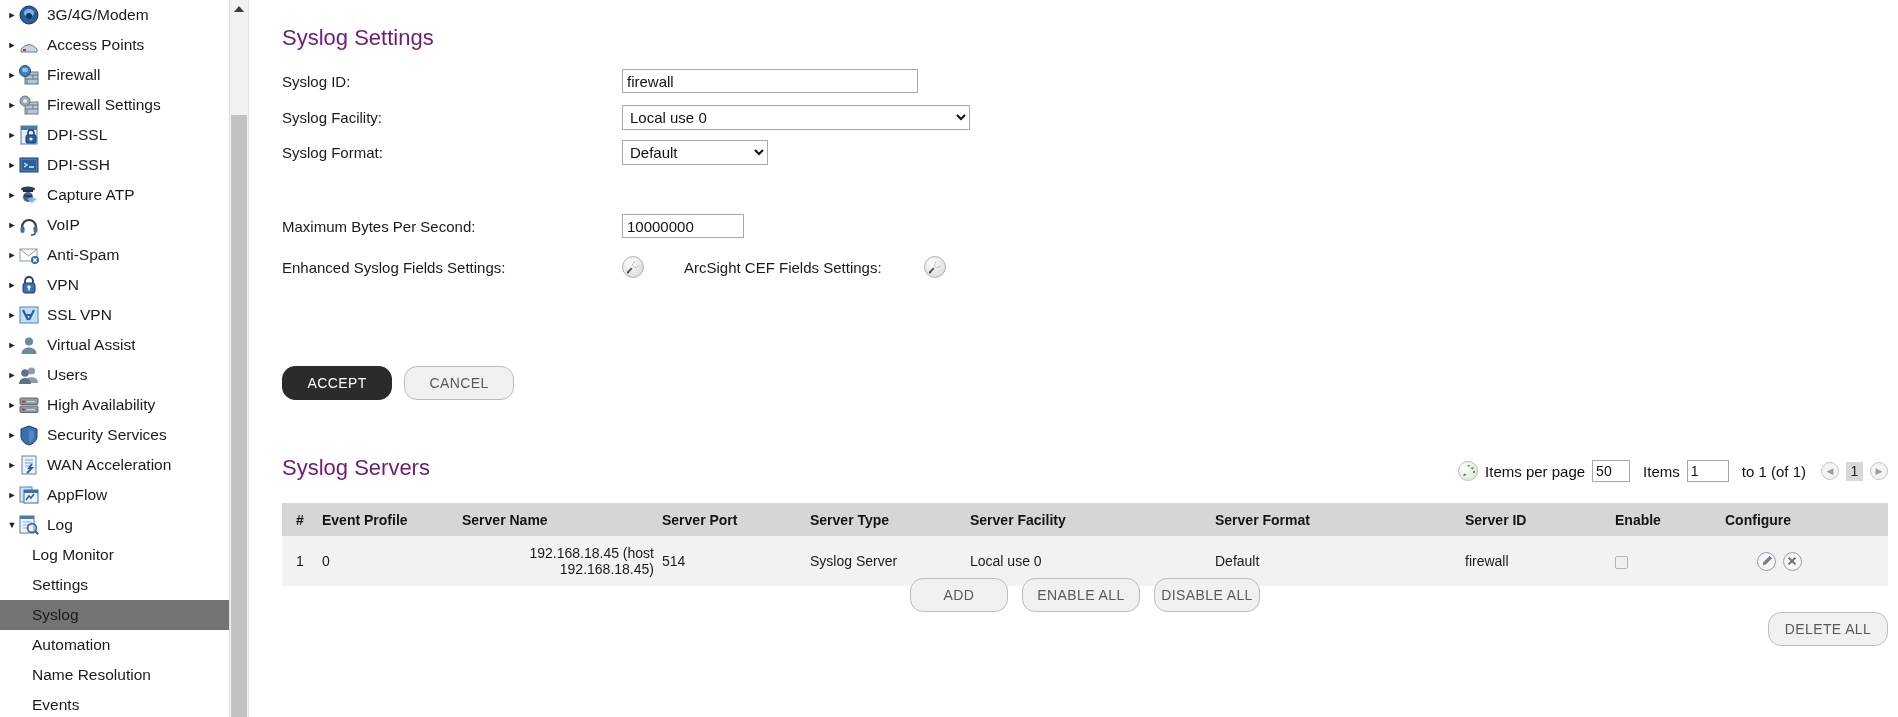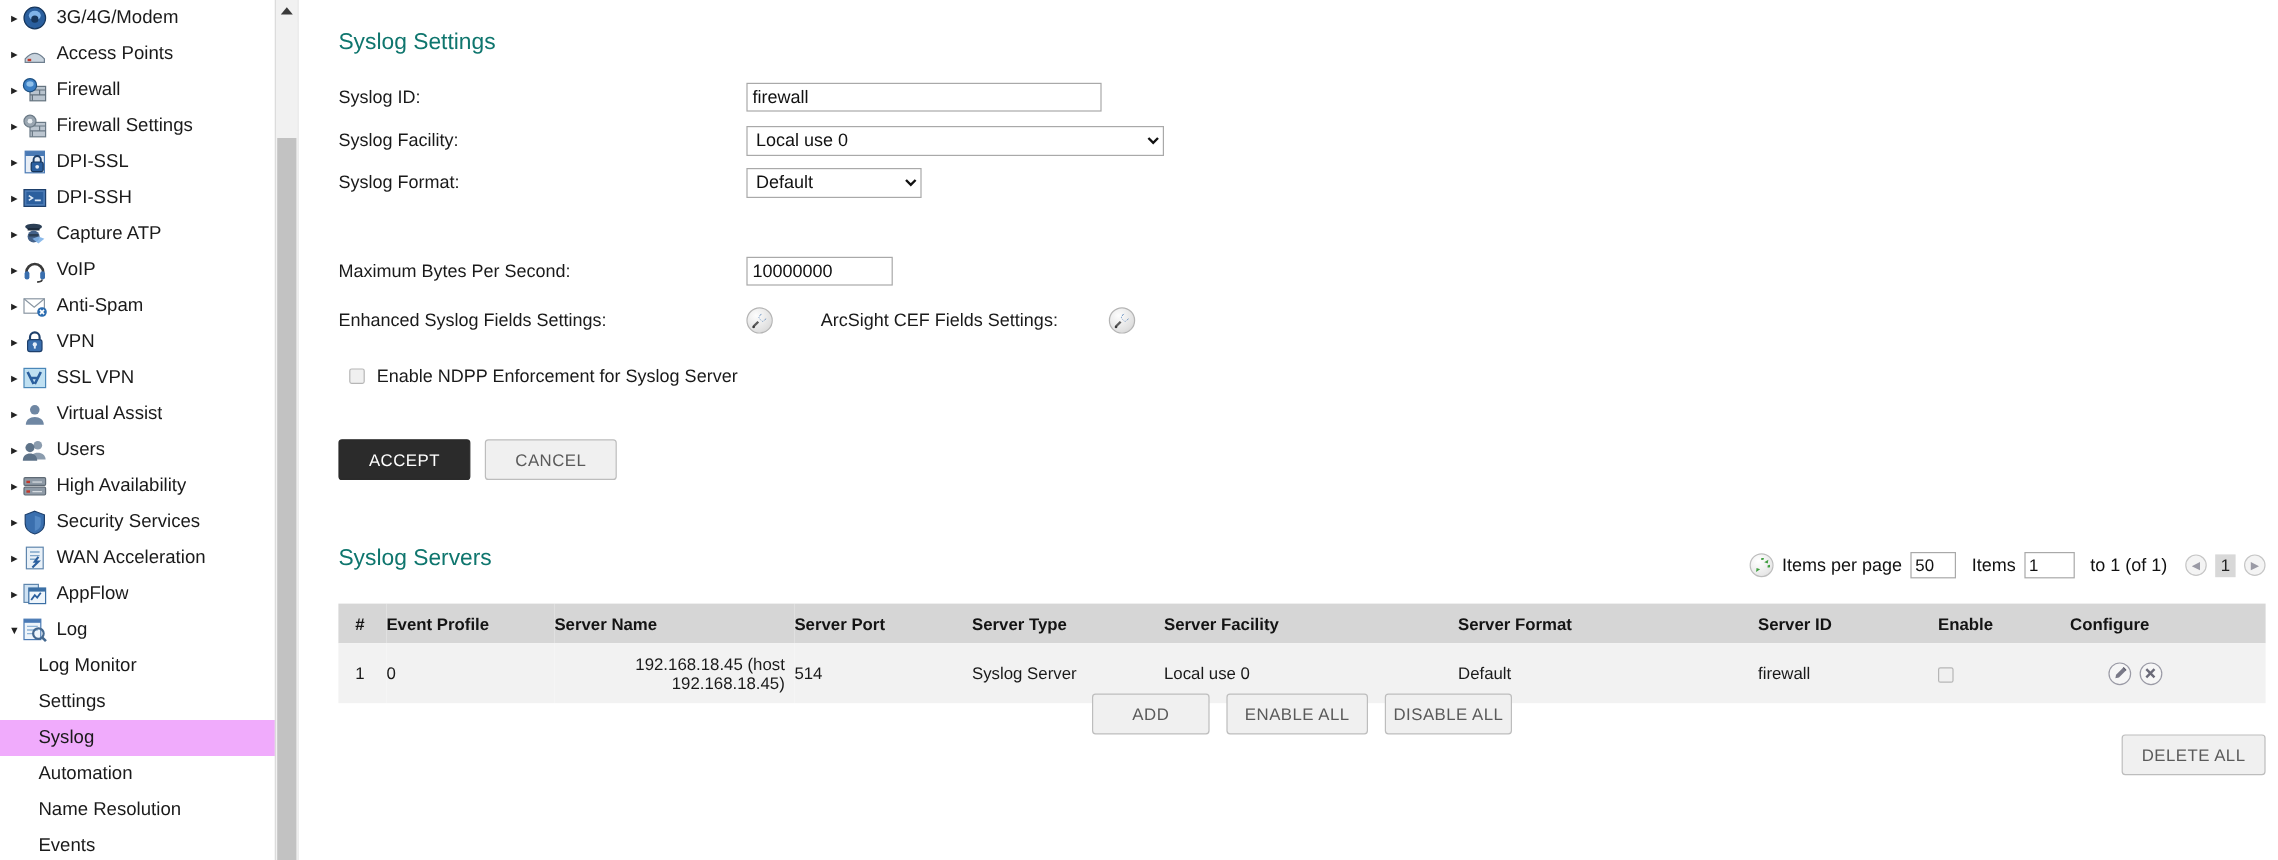--- a/index.html
+++ b/index.html
@@ -41,21 +41,21 @@
   }
   .nav-icon svg { display: block; width: 22px; height: 22px; }
   .nav-label { overflow: hidden; }
   .sub-item {
     height: 30px;
     display: flex; align-items: center;
     padding-left: 32px;
     font-size: 15.5px;
     color: #1a1a1a;
   }
-  .sub-item.selected { background: #f0abfc; }
+  .sub-item.selected { background: #737373; }
 
   
   #scrollbar {
     position: absolute; left: 229px; top: 0;
     width: 19px; height: 717px;
     background: #f1f1f1;
     border-left: 1px solid #dcdcdc;
   }
   #sb-up {
     position: absolute; top: 0; left: 0;
@@ -79,22 +79,22 @@
     width: 1px; height: 717px; background: #e3e3e3;
   }
 
   
   #main {
     position: absolute; left: 249px; top: 0;
     width: 1649px; height: 717px;
     background: #ffffff;
   }
   .section-title {
-    color: #0f766e;
-    font-size: 19px;
+    color: #701a75;
+    font-size: 22px;
     font-weight: normal;
     margin: 0;
   }
   #title-settings { position: absolute; left: 33px; top: 25px; }
 
   .form-row {
     position: absolute;
     left: 33px;
     height: 26px;
     display: flex;
@@ -147,21 +147,21 @@
 
   
   .btn {
     font-family: "Liberation Sans", sans-serif;
     font-size: 14px;
     letter-spacing: .4px;
     border: 1px solid #bdbdbd;
     background: #f0f0f0;
     color: #5a5a5a;
     height: 34px;
-    border-radius: 3px;
+    border-radius: 13px;
     cursor: pointer;
     display: inline-flex; align-items: center; justify-content: center;
   }
   .btn.dark {
     background: #2b2b2b;
     border-color: #2b2b2b;
     color: #ffffff;
   }
 
   
@@ -536,24 +536,20 @@
     <span>ArcSight CEF Fields Settings:</span>
     <span class="tool-icon" style="margin-left:42px;">
       <svg viewBox="0 0 14 14">
           <path d="M2 2l4.5 4.5M9 1.5a3 3 0 103.6 3.6L9.6 8.2 6 4.6z" fill="#4a7ab5"></path>
           <path d="M1.2 11.4l4-4 1.4 1.4-4 4z" fill="#5a5a5a"></path>
           <circle cx="2" cy="12.5" r="1.1" fill="#3a3a3a"></circle>
         </svg>
     </span>
   </div>
 
-  <div class="form-row" style="top:300px; left:42px;">
-    <span class="chk"></span>
-    <span style="margin-left:10px;">Enable NDPP Enforcement for Syslog Server</span>
-  </div>
 
   <button class="btn dark" style="position:absolute; left:33px; top:366px; width:110px;">ACCEPT</button>
   <button class="btn" style="position:absolute; left:155px; top:366px; width:110px;">CANCEL</button>
 
   <h1 class="section-title" id="title-servers">Syslog Servers</h1>
 
   <div id="pager">
     <span class="refresh-icon">
       <svg viewBox="0 0 13 13">
           <path d="M6.5 1.6A4.9 4.9 0 1111 7" fill="none" stroke="#3f9e3f" stroke-width="2"></path>

